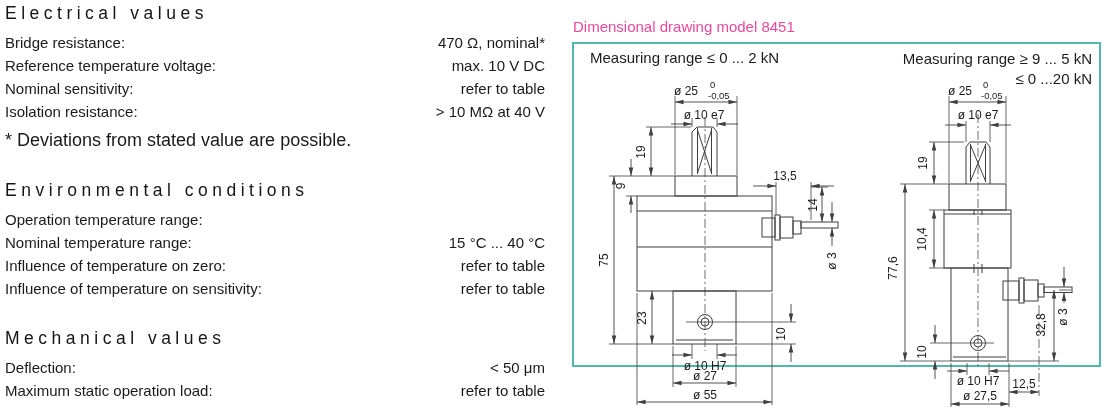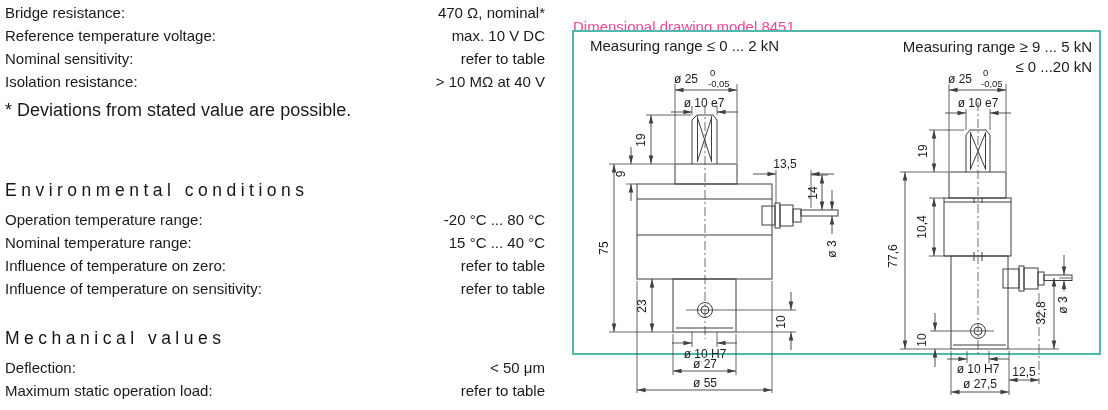--- a/index.html
+++ b/index.html
@@ -15,39 +15,40 @@
     line-height:25px; color:#151515; margin:0 0 5px 0; white-space:nowrap;
   }
   .spec-rows { }
   .spec-row { display:flex; justify-content:space-between; line-height:23px; font-size:15px; }
   .spec-label { color:#1a1a1a; }
   .spec-value { color:#1a1a1a; text-align:right; }
   .footnote { margin-top:8px; font-size:18px; line-height:18px; }
 
   
   .drawing-title { position:absolute; left:573px; top:18px; font-size:15px; font-weight:normal; color:#ec4899; }
-  .drawing-box { position:absolute; left:572px; top:30px; width:529px; height:325px;
+  .drawing-box { position:absolute; left:572px; top:42px; width:529px; height:325px;
     border:2px solid #50b9ac; background:#fff; }
   .caption { position:absolute; font-size:15px; color:#1c1c1c; white-space:nowrap; }
   .caption-left { left:16px; top:5px; }
   .caption-right { right:7px; top:5px; text-align:right; line-height:20px; }
   svg { position:absolute; font-family:"Liberation Sans", sans-serif; }
   svg text { fill:#1c1c1c; font-size:12px; stroke:none; }
   svg text.tol { font-size:9.5px; }
   .st  { stroke:#3f3f3f; stroke-width:1;   fill:none; }
   .ext { stroke:#3f3f3f; stroke-width:0.8; fill:none; }
   .dim { stroke:#3f3f3f; stroke-width:0.9; fill:none; }
   .cl  { stroke:#4a4a4a; stroke-width:0.8; fill:none; stroke-dasharray:9 3 2 3; }
 </style>
 </head>
 <body>
 
 <div id="page">
 
   <div class="spec-section sec1">
+    <h2>Electrical values</h2>
     <div class="spec-rows">
       <div class="spec-row">
         <span class="spec-label">Bridge resistance:</span>
         <span class="spec-value">470 Ω, nominal*</span>
       </div>
       <div class="spec-row">
         <span class="spec-label">Reference temperature voltage:</span>
         <span class="spec-value">max. 10 V DC</span>
       </div>
       <div class="spec-row">
@@ -60,21 +61,20 @@
       </div>
     </div>
     <div class="footnote">* Deviations from stated value are possible.</div>
   </div>
 
   <div class="spec-section sec2">
     <h2>Environmental conditions</h2>
     <div class="spec-rows">
       <div class="spec-row">
         <span class="spec-label">Operation temperature range:</span>
-        <span class="spec-value">-20 °C ... 80 °C</span>
       </div>
       <div class="spec-row">
         <span class="spec-label">Nominal temperature range:</span>
         <span class="spec-value">15 °C ... 40 °C</span>
       </div>
       <div class="spec-row">
         <span class="spec-label">Influence of temperature on zero:</span>
         <span class="spec-value">refer to table</span>
       </div>
       <div class="spec-row">

